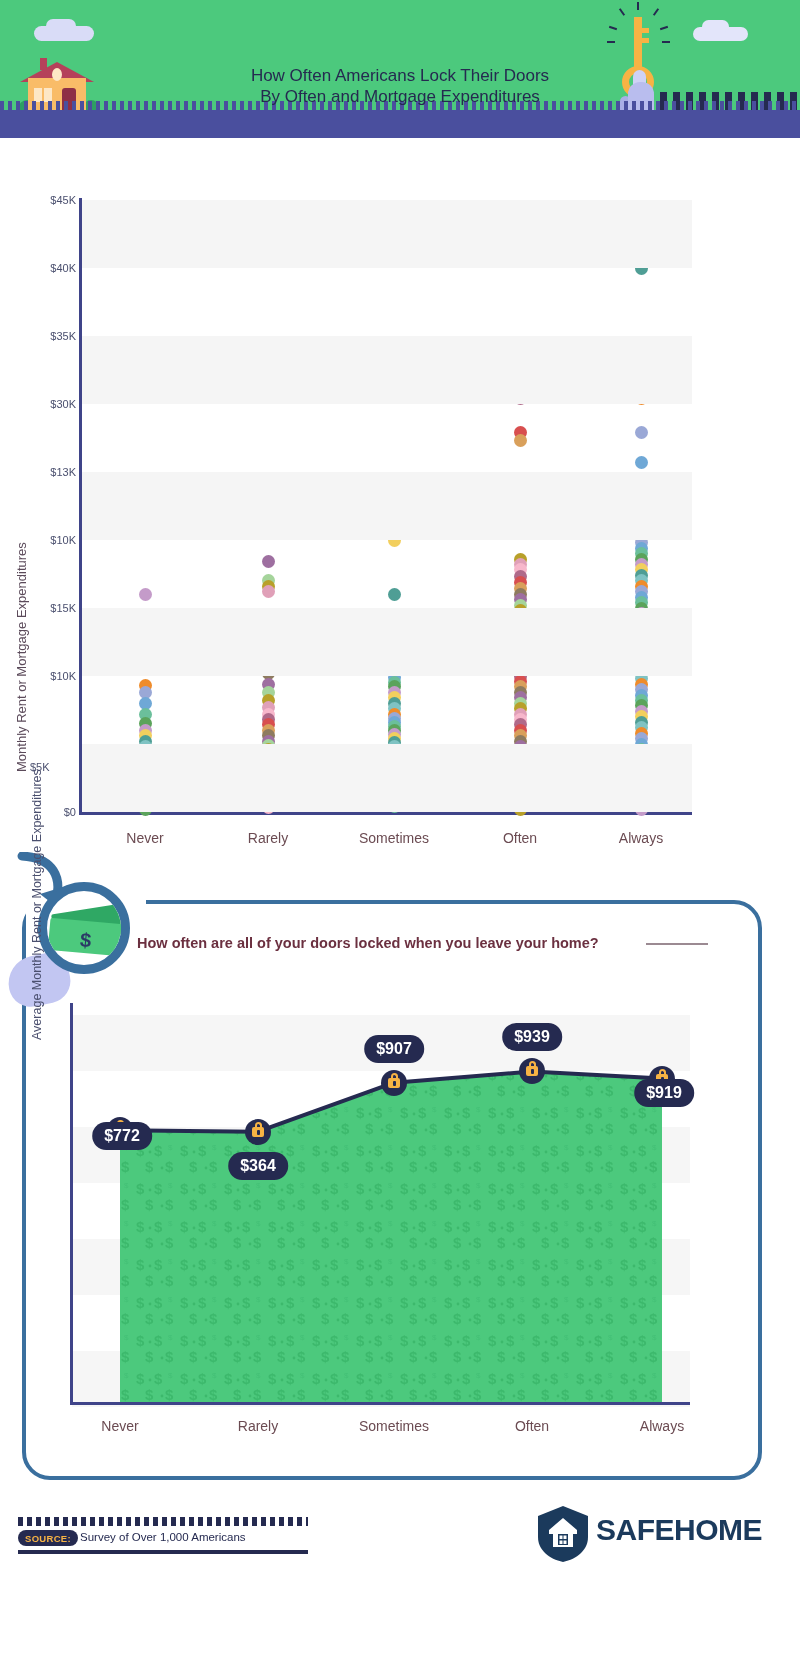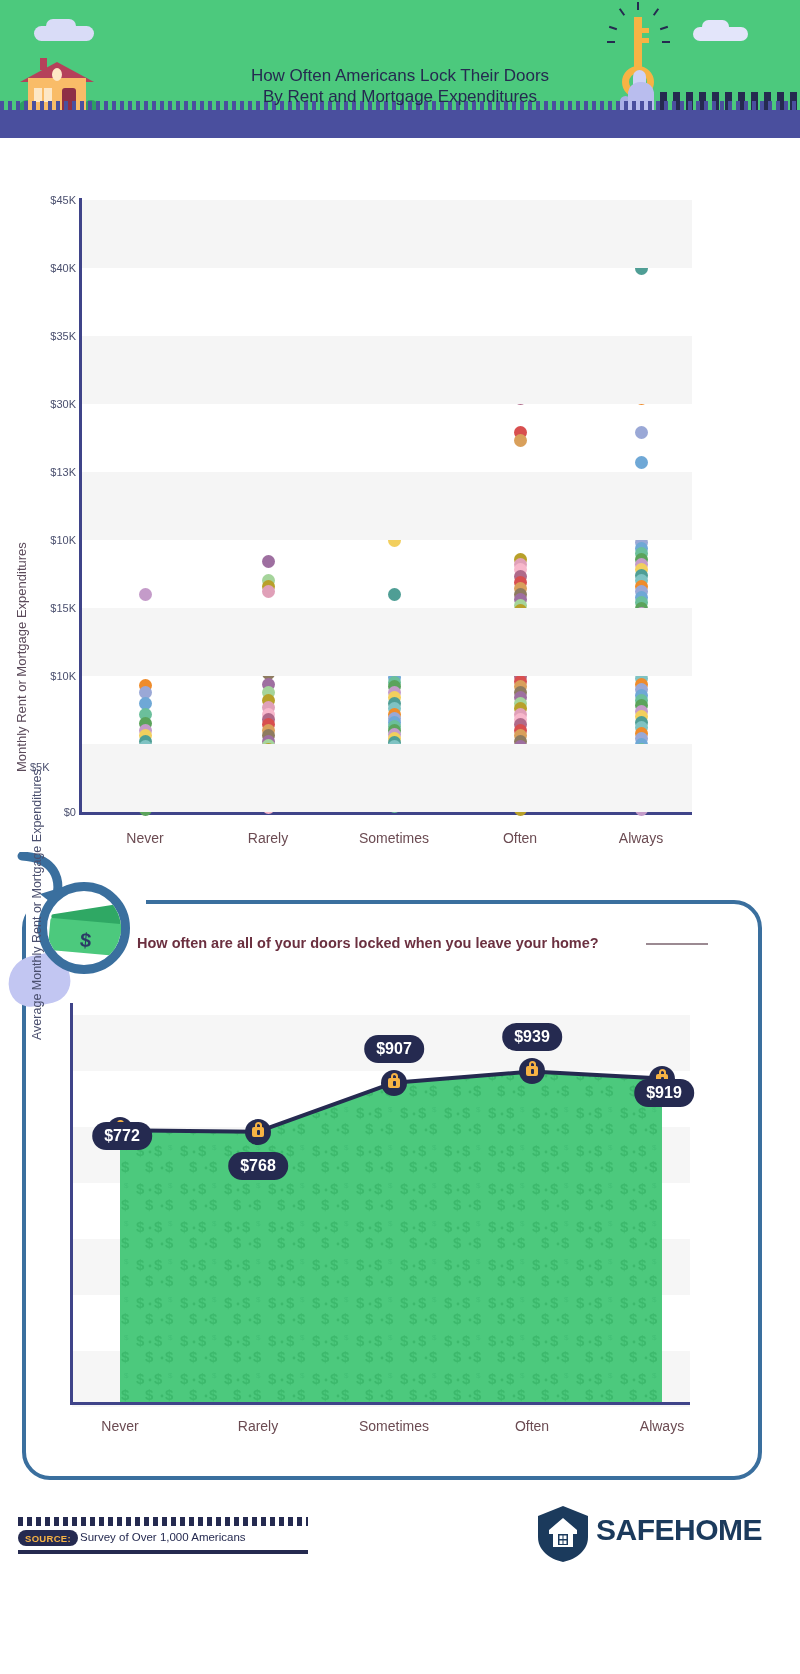--- a/index.html
+++ b/index.html
@@ -149,21 +149,21 @@
     <div class="finger"></div>
     <div class="thumb"></div>
     <div class="hand"></div>
 
     <div class="fence"></div>
     <div class="hdr-grass-teeth"></div>
     <div class="hdr-ground"></div>
 
     <div class="subtitle">
       <div>How Often Americans Lock Their Doors</div>
-      <div>By Rent and Mortgage Expenditures</div>
+      <div>By Often and Mortgage Expenditures</div>
     </div>
   </div>
 
   <div class="chart1">
     <div class="c1-ylabel" style="top: 612px;">Monthly Rent or Mortgage Expenditures</div>
     <div class="c1-plot" id="c1-bands" style="left: 0px; top: 0px; position: absolute; width: 0px; height: 0px;"></div>
     <div class="c1-axis-y" style="top: 38px; height: 616px; left: 79px;"></div>
     <div class="c1-axis-x" style="top: 652px; left: 79px; width: 613px;"></div>
     <div id="c1-yticks">
         <div class="ytick" style="position: absolute; left: 30px; width: 46px; text-align: right; top: 652px;">$0</div>
@@ -442,21 +442,21 @@
             <div class="lock-key"></div>
           </div>
         </div>
         <div class="pill-lab" style="left: 122px; top: 1122px;">$772</div>
         <div class="lockpt" style="left: 258px; top: 1131.66px;">
           <div class="lock-body">
             <div class="lock-shackle"></div>
             <div class="lock-key"></div>
           </div>
         </div>
-        <div class="pill-lab" style="left: 258px; top: 1151.66px;">$768</div>
+        <div class="pill-lab" style="left: 258px; top: 1151.66px;">$364</div>
         <div class="lockpt" style="left: 394px; top: 1082.74px;">
           <div class="lock-body">
             <div class="lock-shackle"></div>
             <div class="lock-key"></div>
           </div>
         </div>
         <div class="pill-lab" style="left: 394px; top: 1034.74px;">$907</div>
         <div class="lockpt" style="left: 532px; top: 1071.47px;">
           <div class="lock-body">
             <div class="lock-shackle"></div>

